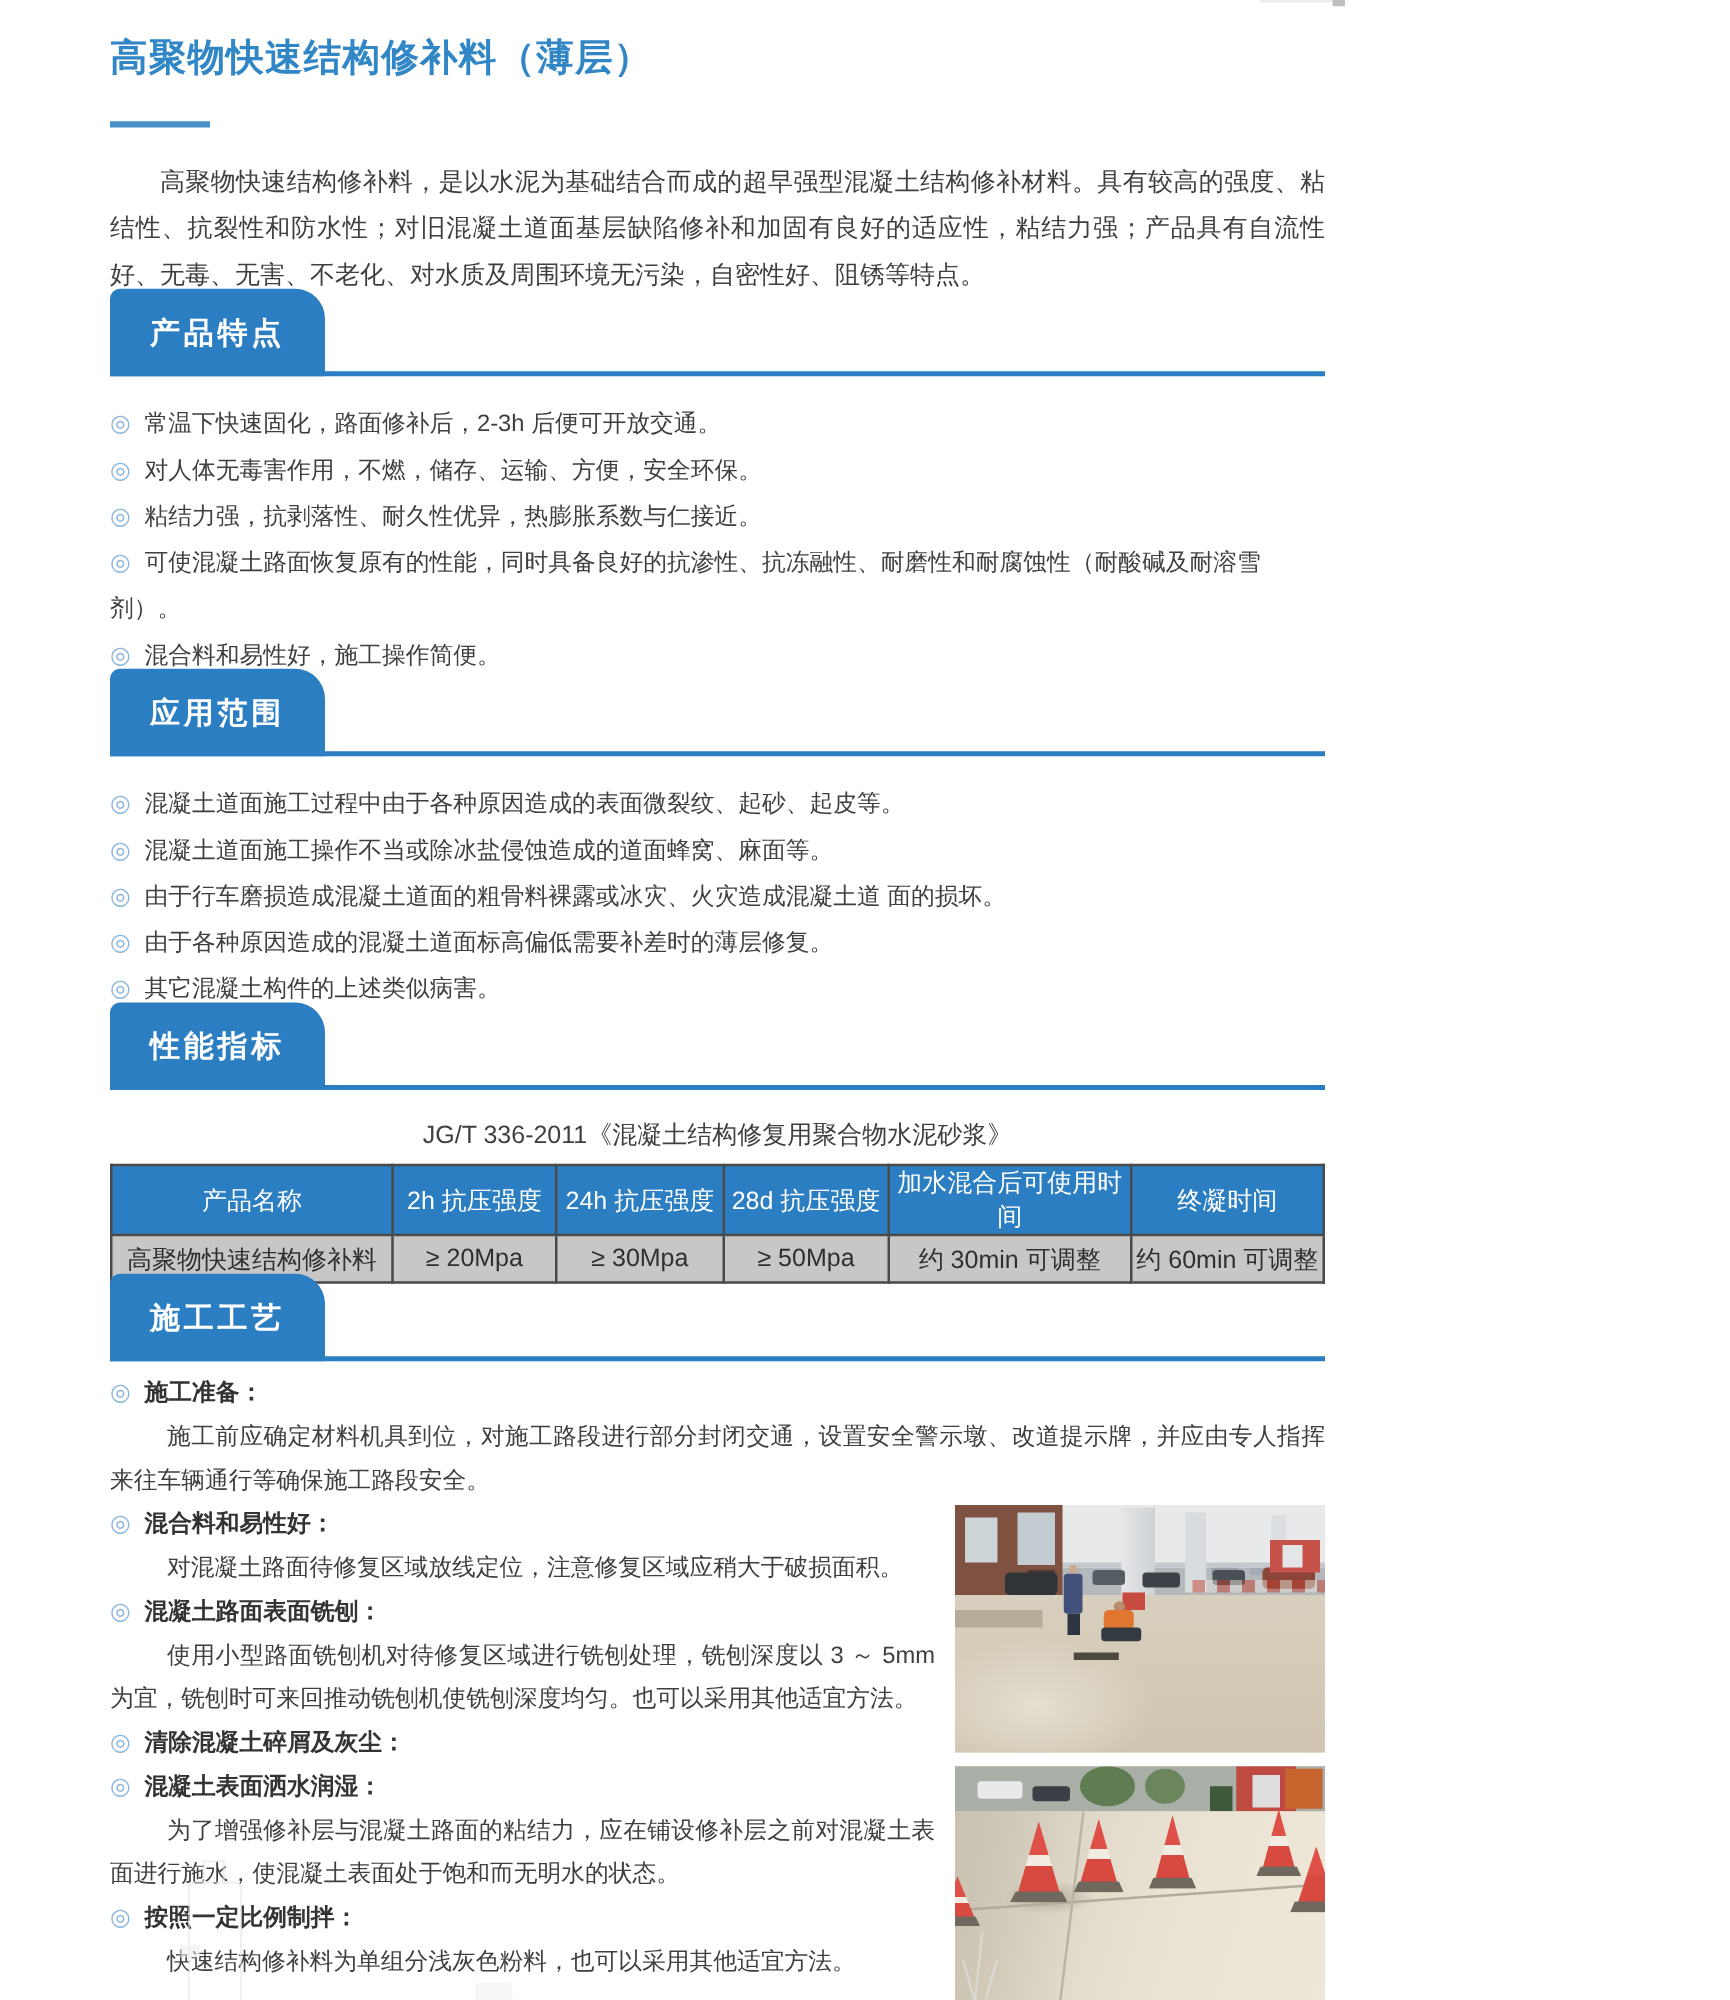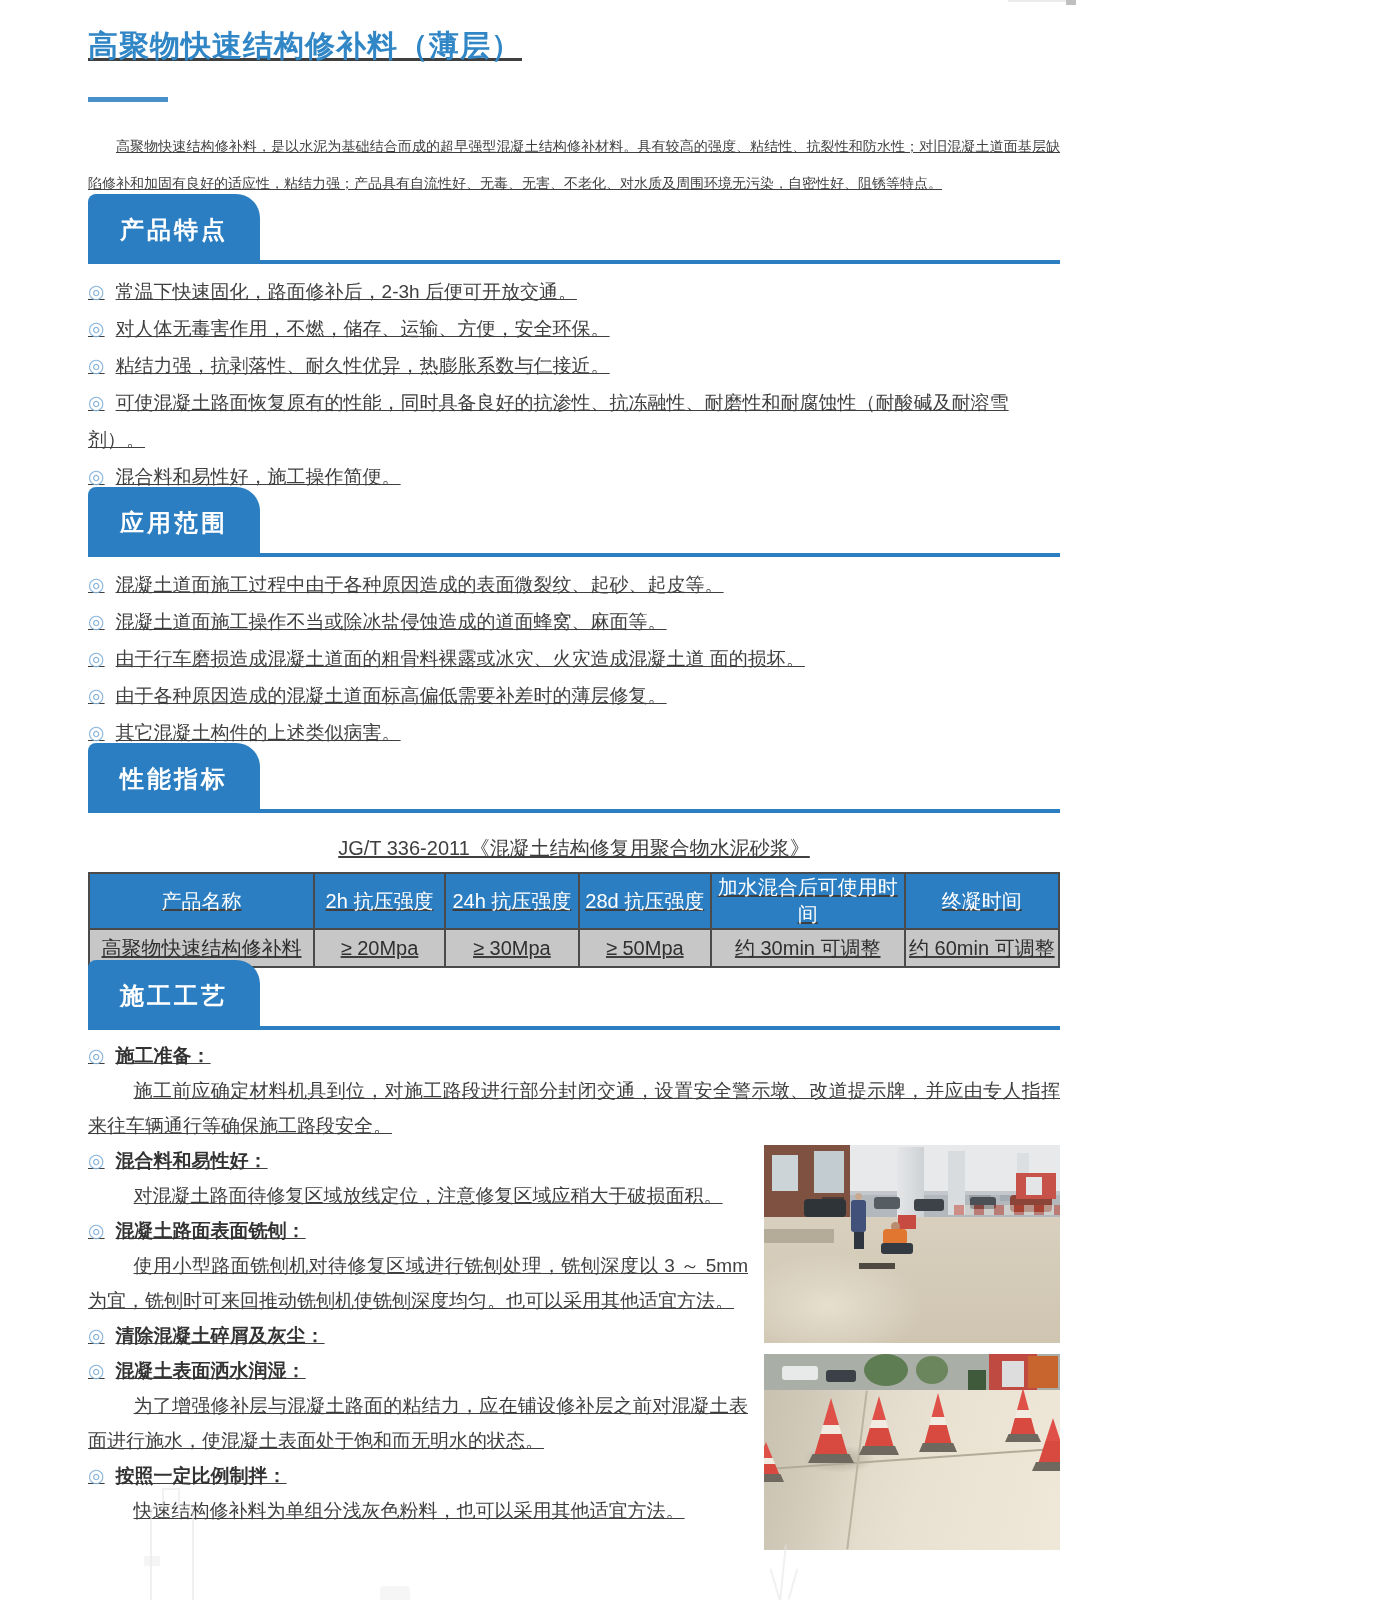--- a/index.html
+++ b/index.html
@@ -1,36 +1,36 @@
 <!DOCTYPE html>
 <html><head>
 <meta charset="utf-8">
 <style>
   html,body{margin:0;padding:0;background:#ffffff;}
   .page{position:relative;width:1148px;height:1600px;background:#fff;overflow:hidden;
-        font-family:"Liberation Sans","DejaVu Sans",sans-serif;color:#3f3f3f;text-decoration:underline;}
+        font-family:"Liberation Sans","DejaVu Sans",sans-serif;color:#3f3f3f;}
   .content{padding:0 88px;}
   .ab{position:absolute;}
 
   
   .page-title{margin:26px 0 0;font-size:30px;font-weight:bold;color:#3186c6;letter-spacing:1px;}
   .title-underline{width:80px;height:5px;background:#4a90c8;margin-top:30px;}
 
   
-  .intro{margin:26px 0 0;font-size:14px;line-height:37px;text-indent:2em;color:#3f3f3f;text-align:justify;}
+  .intro{margin:26px 0 0;font-size:20px;line-height:37px;text-indent:2em;color:#3f3f3f;text-align:justify;}
 
   
   .section-head{position:relative;height:46px;margin-top:16px;}
   .section-head .rule{position:absolute;left:0;right:0;bottom:0;height:4px;background:#2b7ec1;}
   .section-head .tab{position:absolute;left:0;bottom:0;height:46px;line-height:48px;background:#2b7ec1;
      color:#fff;font-size:24px;font-weight:bold;letter-spacing:3px;padding:12px 32px;
      border-radius:8px 24px 0 0;}
 
   
-  .blist{margin-top:9px;}
+  .blist{margin-top:20px;}
   .li{font-size:19px;line-height:37px;color:#3f3f3f;}
   .dot{color:#8ab5db;margin-right:11px;}
 
   
   .perf-caption{margin-top:22px;text-align:center;font-size:20px;color:#3f3f3f;}
   table.perf{width:100%;border-collapse:collapse;margin-top:10px;table-layout:fixed;}
   table.perf th{background:#2b7ec1;color:#ffffff;font-weight:normal;font-size:20px;height:40px;
      border:2px solid #4a4a4a;padding:0;text-align:center;}
   table.perf td{background:#c7c7c7;color:#2f2f2f;font-size:20px;height:36px;
      border:2px solid #4a4a4a;padding:0;text-align:center;}

